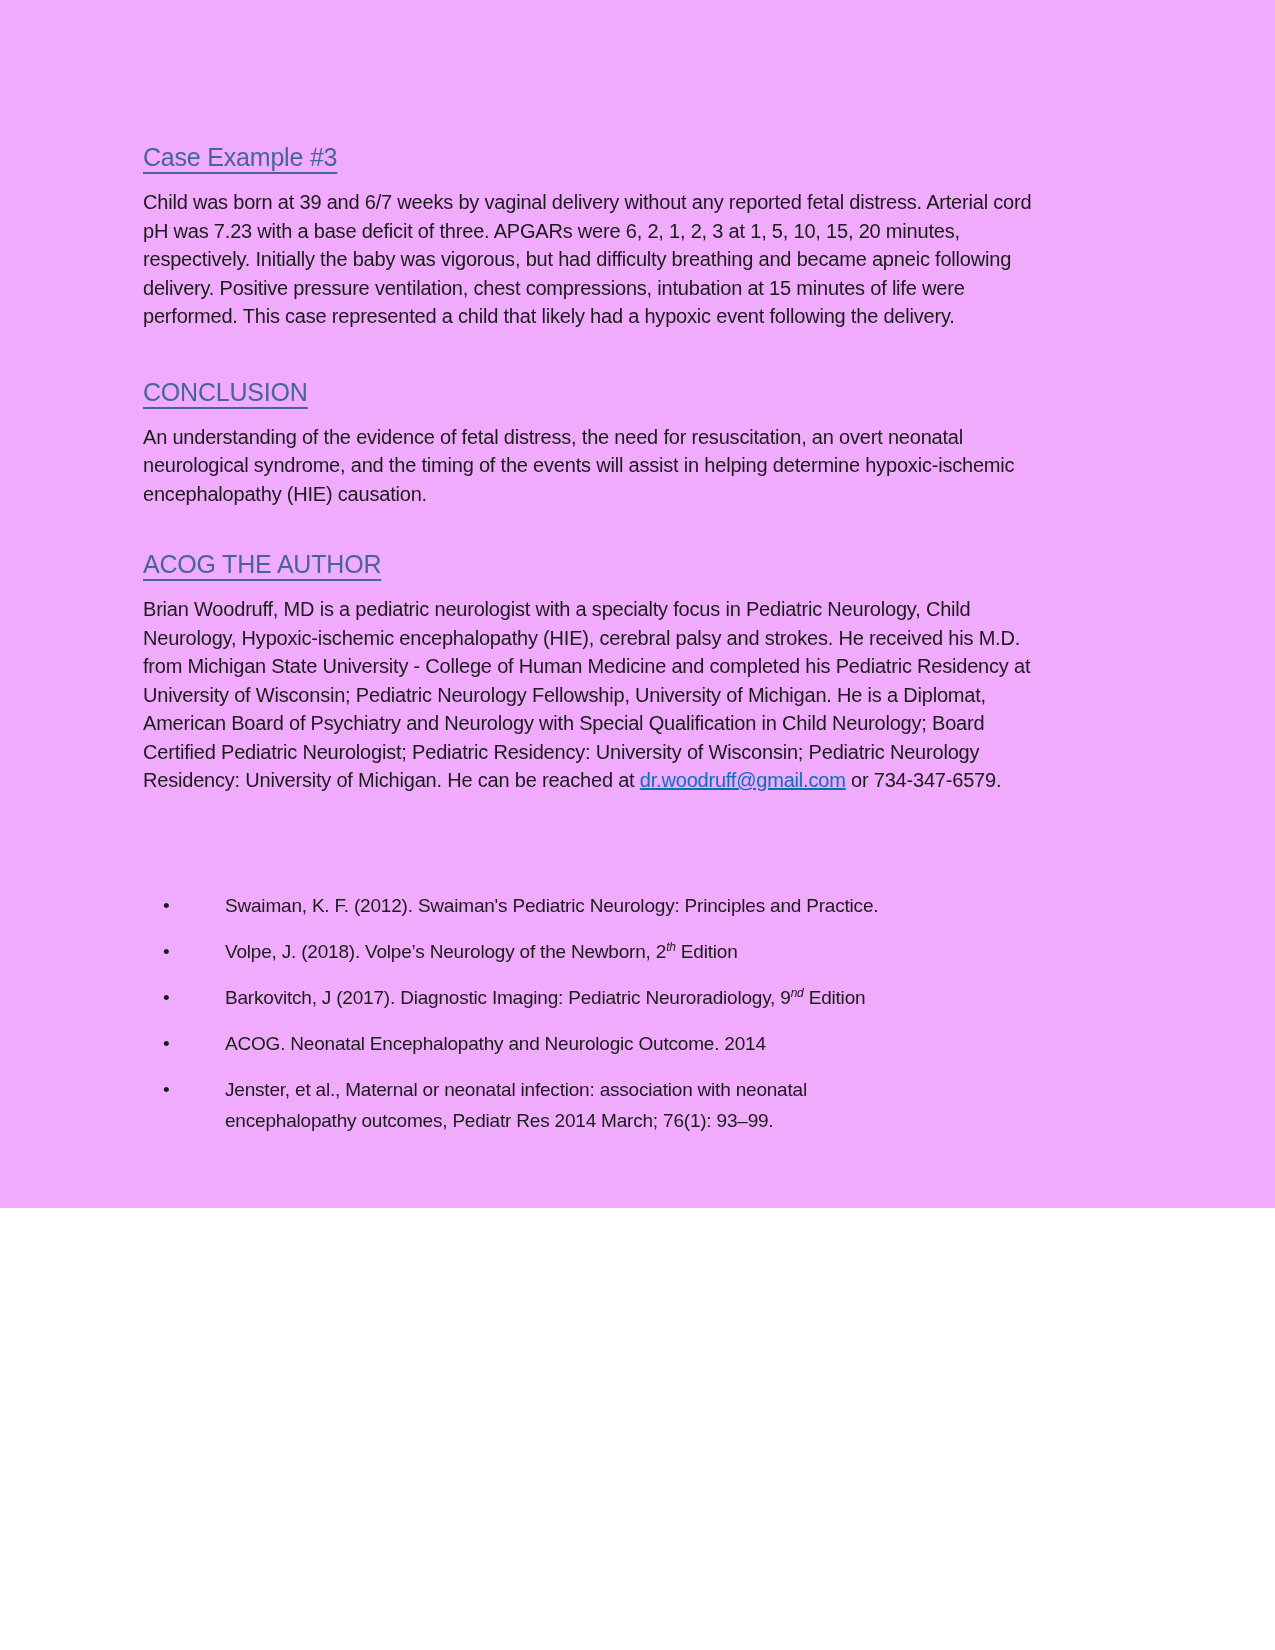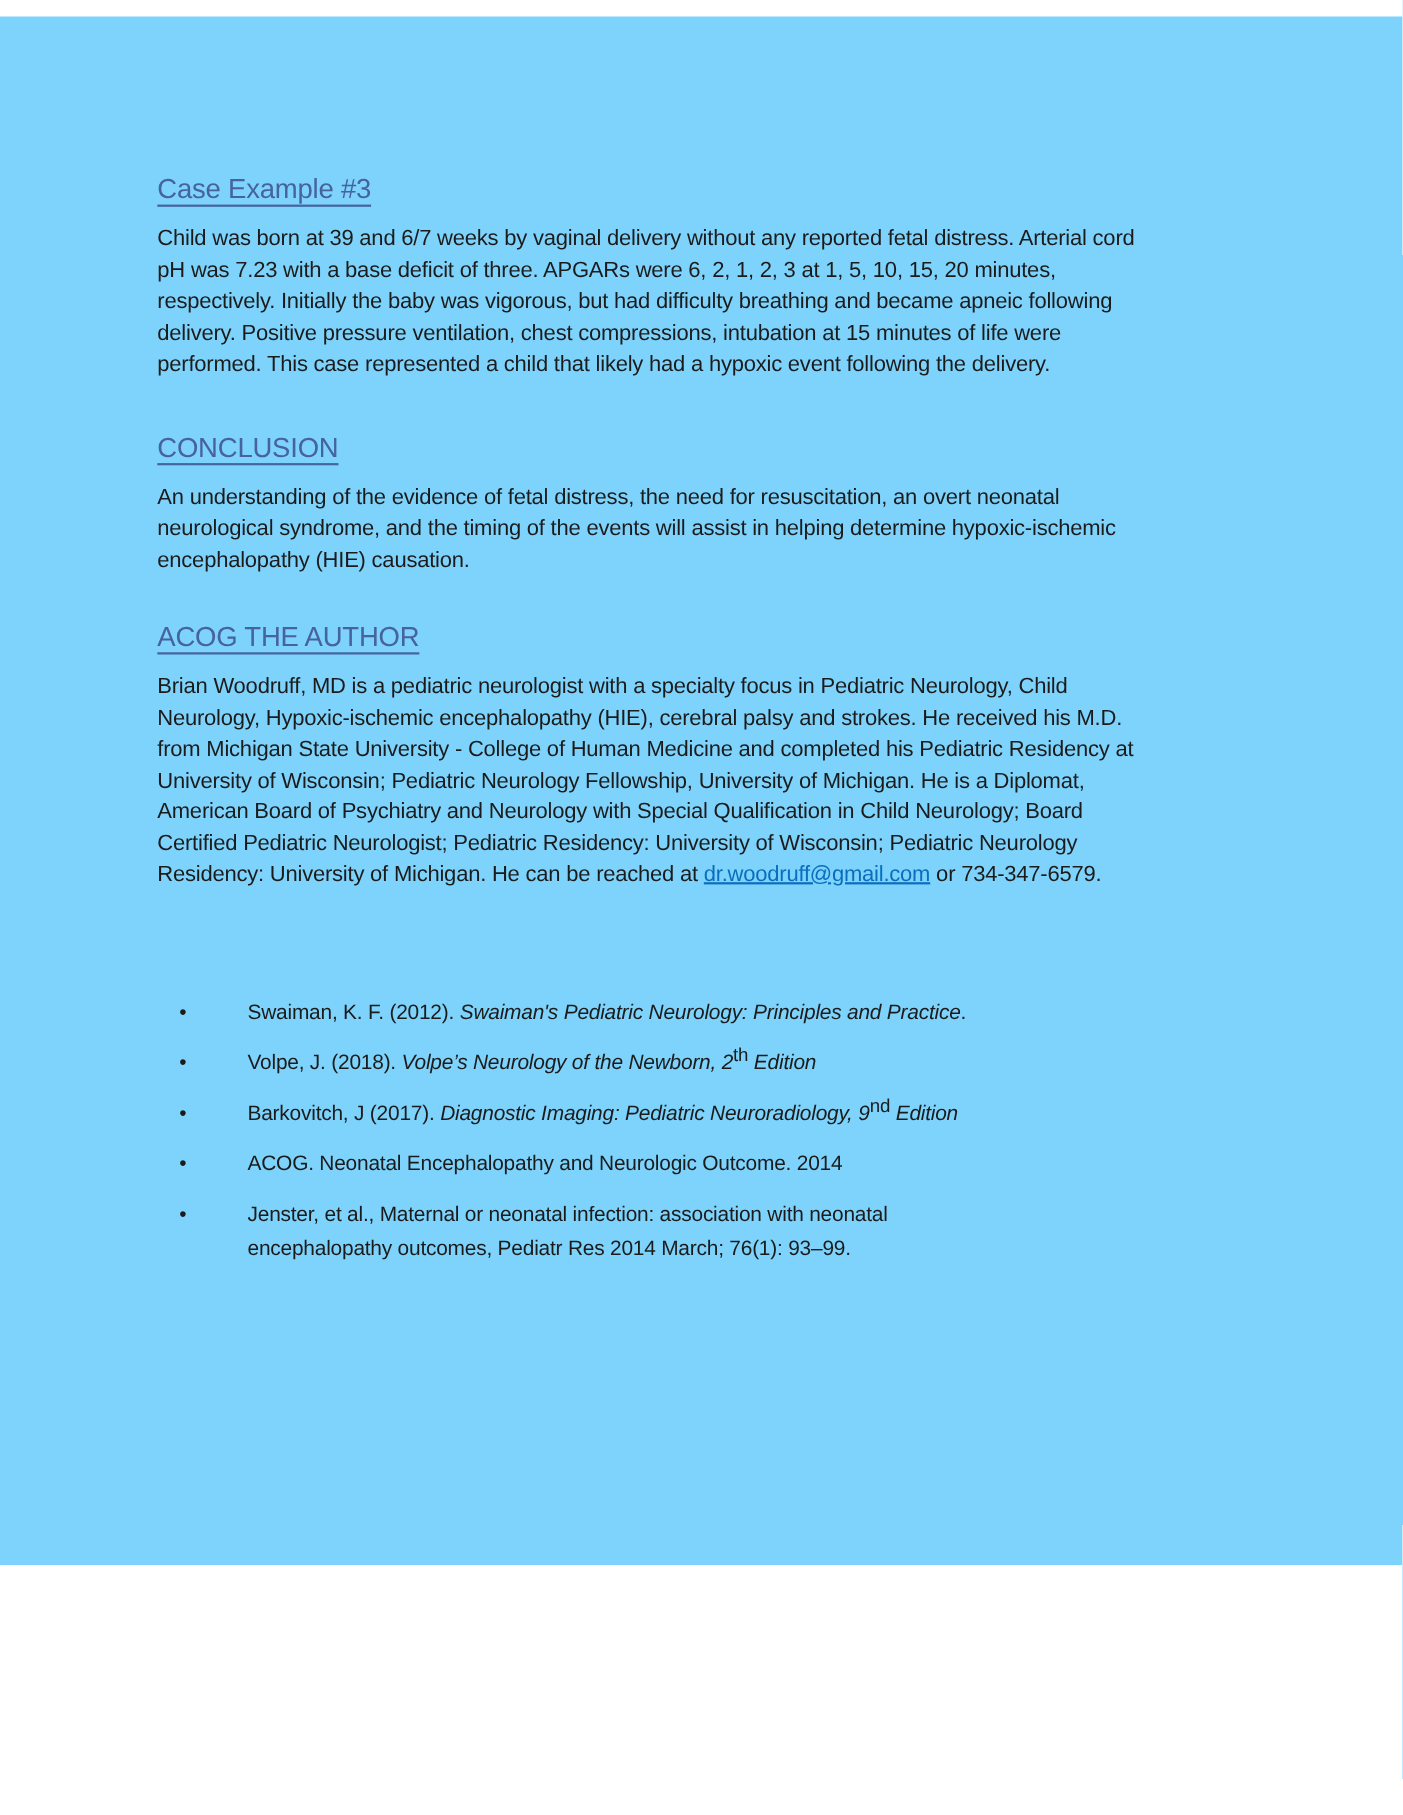--- a/index.html
+++ b/index.html
@@ -3,28 +3,27 @@
 <meta charset="utf-8">
 <style>
   html, body {
     margin: 0;
     padding: 0;
     background: #ffffff;
   }
   .doc-page {
     position: relative;
     width: 1275px;
-    height: 1408px;
-    background: #7dd3fc;
+    height: 1208px;
+    background: #f0abfc;
     box-sizing: border-box;
     padding: 141px 153px 0 143px;
     font-family: "Liberation Sans", sans-serif;
     color: #1b1b1b;
     overflow: hidden;
-    margin-top: 15px;
   }
   .doc-heading {
     font-size: 25px;
     font-weight: 400;
     color: #46639c;
     line-height: 32px;
     margin: 0 0 15px 0;
     letter-spacing: -0.2px;
   }
   .doc-heading .hd {
@@ -60,23 +59,24 @@
     padding-left: 82px;
     margin-bottom: 15px;
     white-space: pre-line;
   }
   ul.refs li::before {
     content: "\2022";
     position: absolute;
     left: 20px;
     top: 0;
   }
-  .it { font-style: italic; }
+  .it { }
   sup.ord {
-    font-size: 17px;
+    font-style: italic;
+    font-size: 12px;
     vertical-align: super;
     line-height: 0;
   }
   .page-number {
     position: absolute;
     right: 150px;
     top: 1533px;
     font-family: "Liberation Serif", serif;
     font-size: 23px;
     color: #000000;

